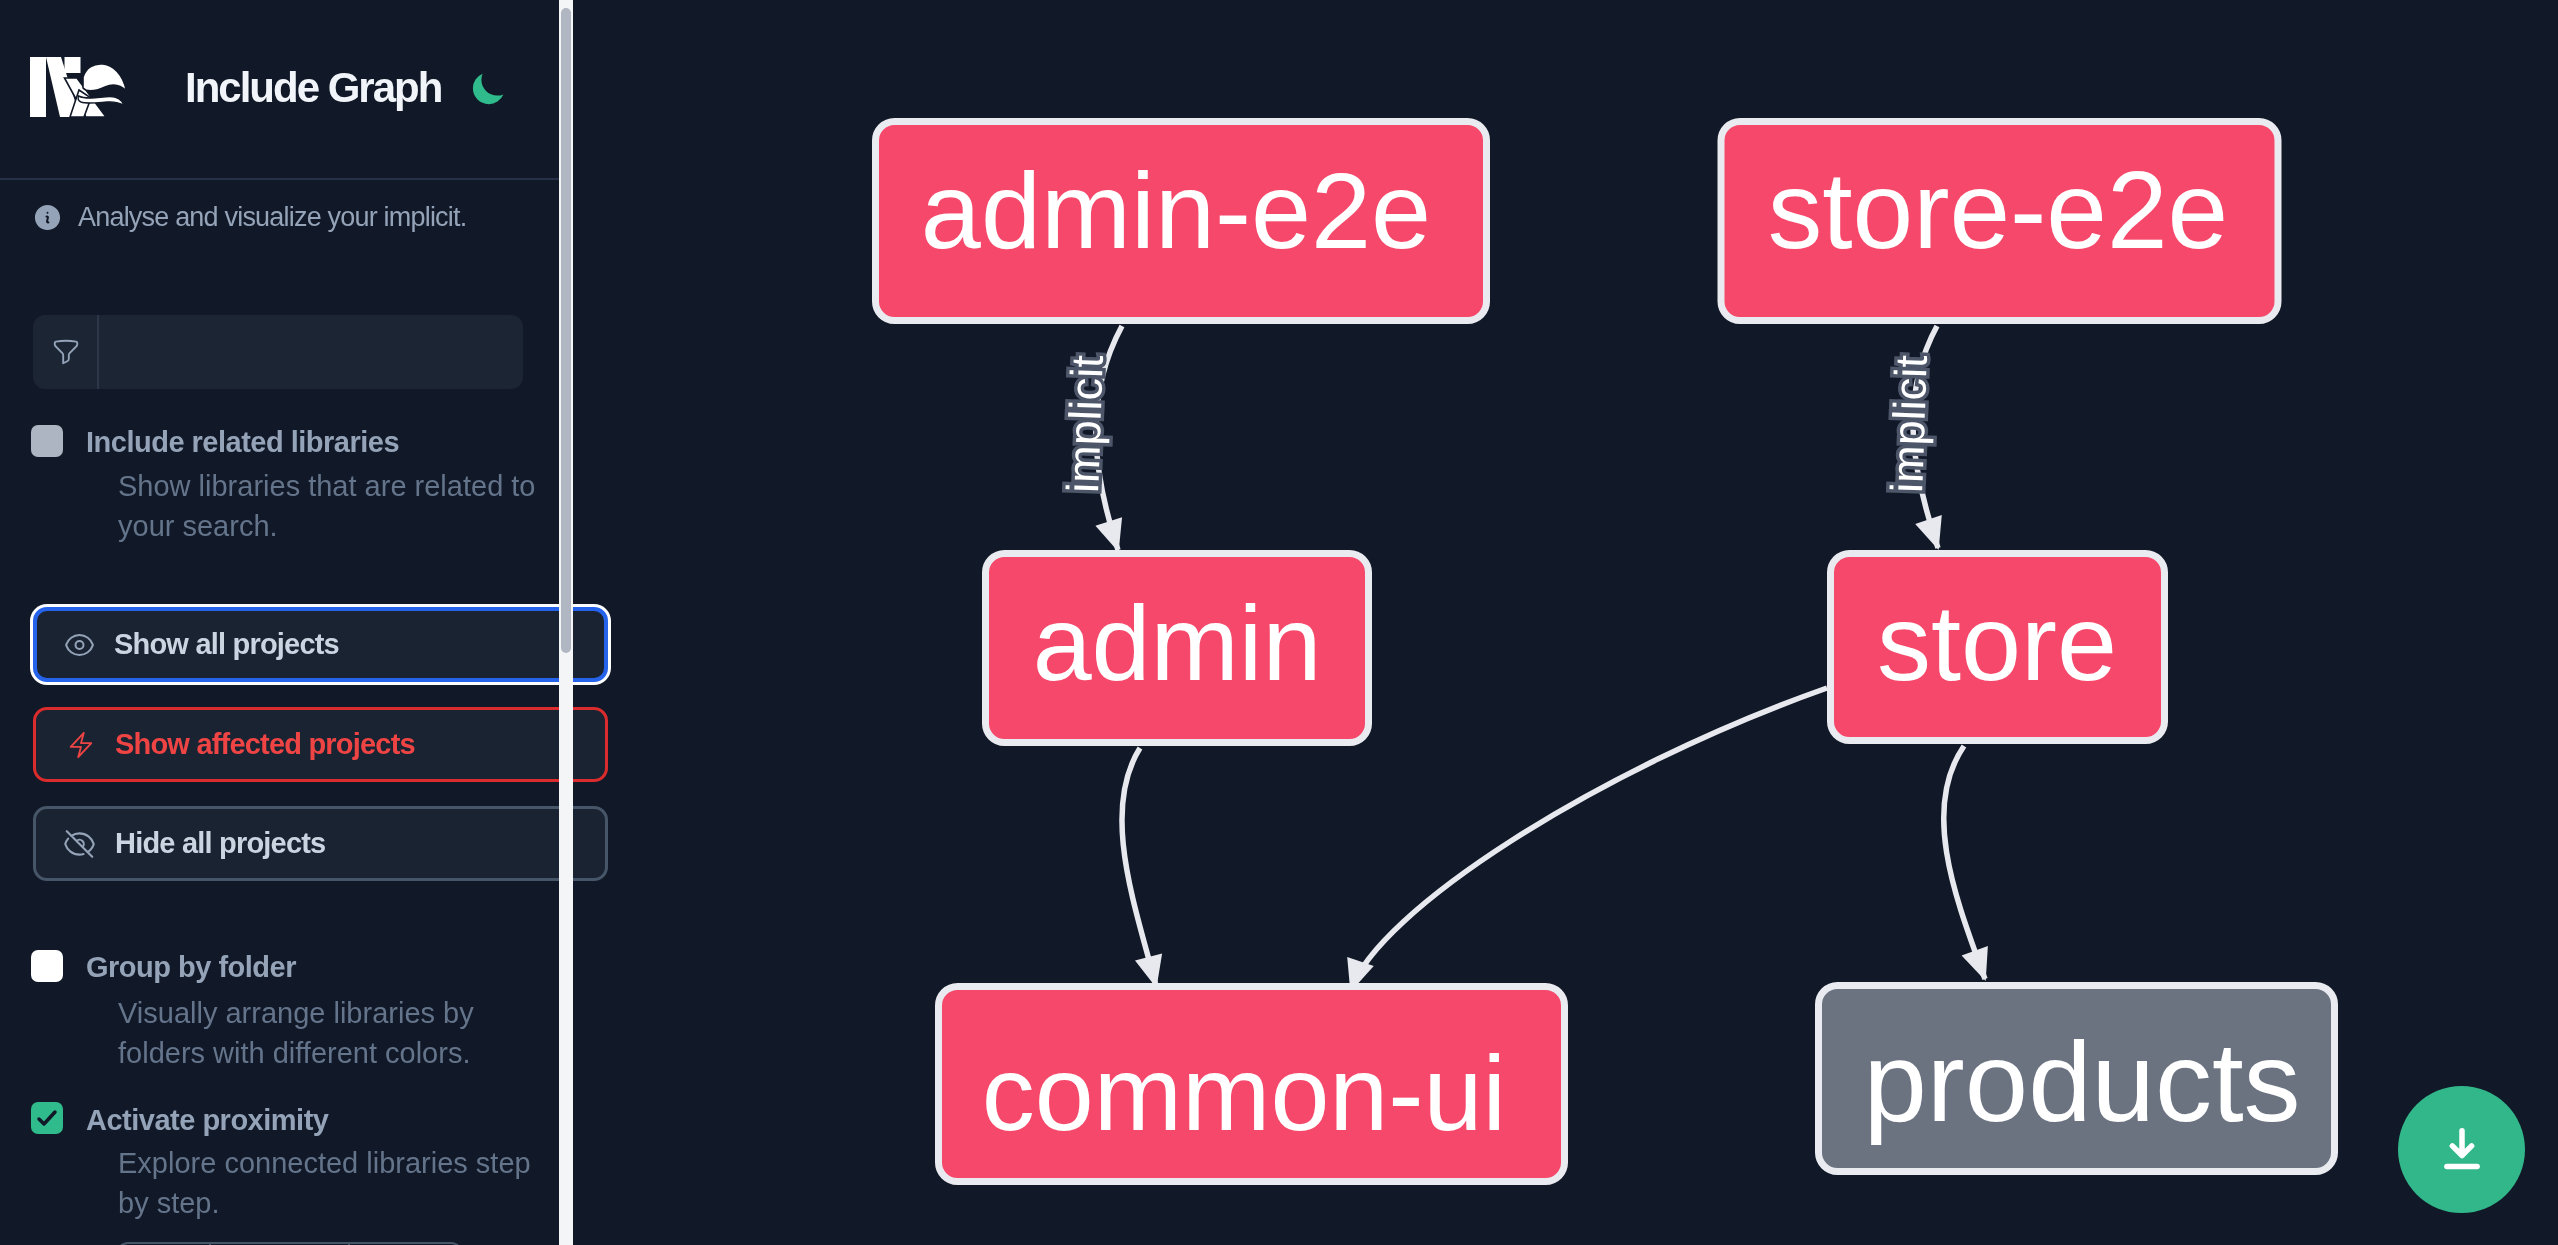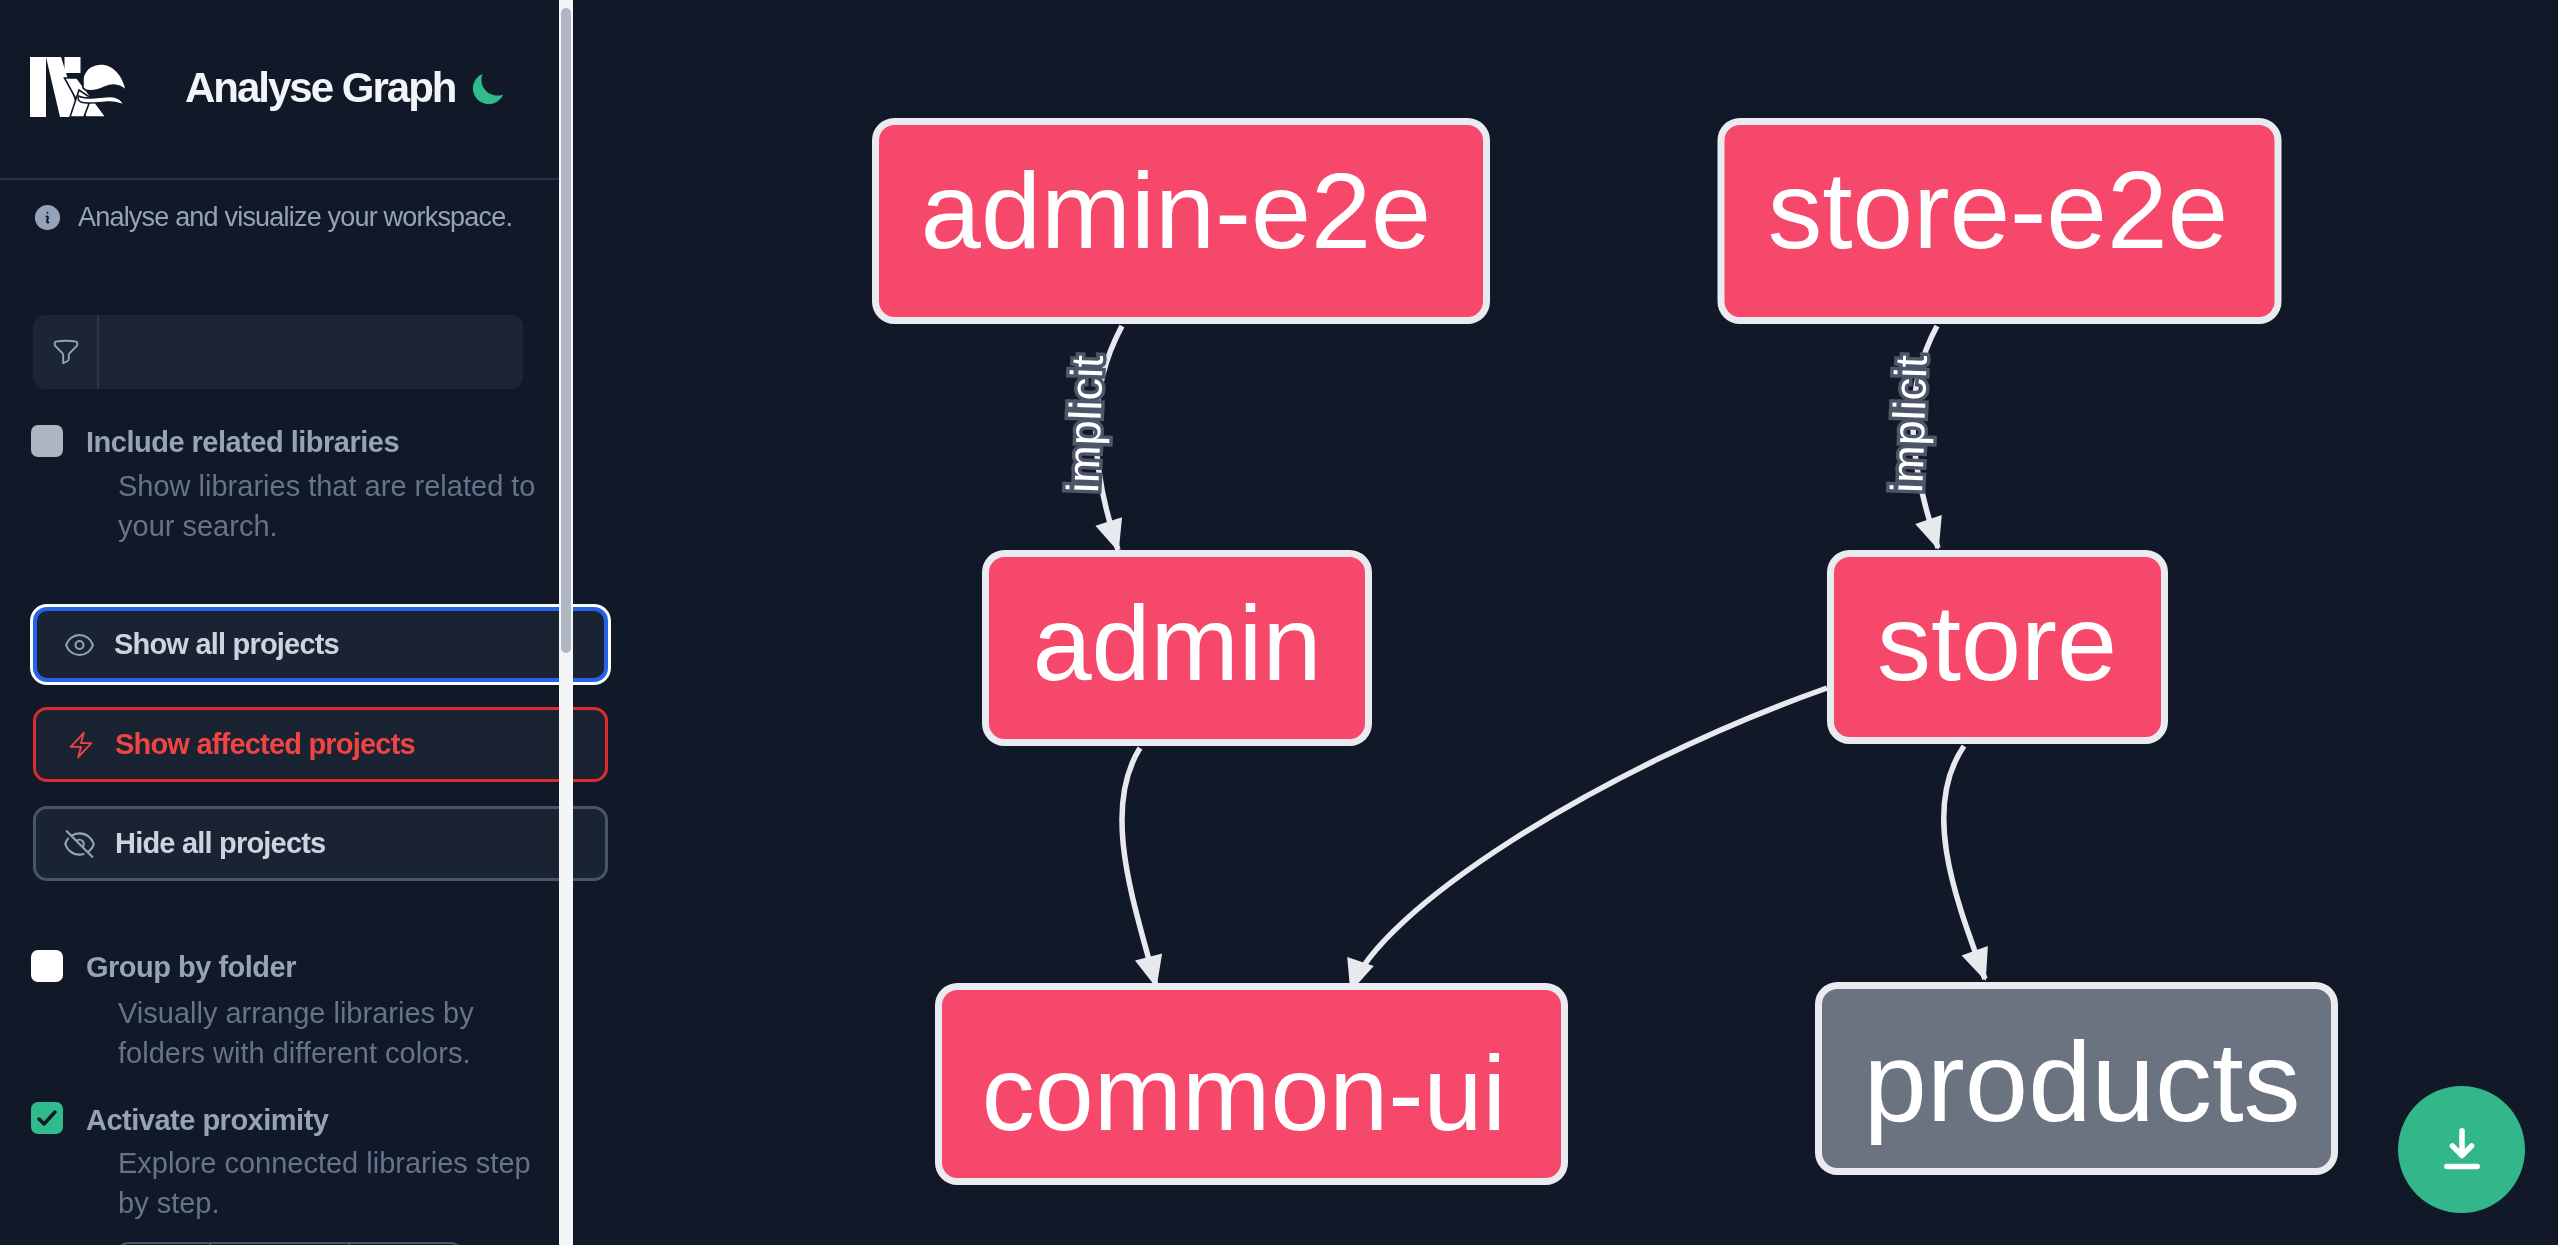--- a/index.html
+++ b/index.html
@@ -18,30 +18,30 @@
 
   <svg class="abs" style="left:30px;top:57px;" width="97" height="60" viewBox="0 0 97 60">
     <path fill="#fff" d="M0,0 H16 V60 H0 Z"></path>
     <path fill="#fff" d="M16,0 H31 L50,60 H30 Z"></path>
     <path fill="#fff" d="M34.5,0 H50.5 V16 H34.5 Z"></path>
     <path fill="#fff" stroke="#111827" stroke-width="1.6" d="M34.5,21 L47,21 L76,60 L55.8,60 Z"></path>
     <path fill="#fff" stroke="#111827" stroke-width="1.6" d="M49,33 L61,41 L54,60 L40,60 Z"></path>
     <path fill="#fff" stroke="#111827" stroke-width="1.6" d="M53,20 C56,10.5 64,6 73,7 C83,8 93,17 96.5,34 C90,27.5 83,26.5 75,30 C66,34 57.5,36 53,31 Z"></path>
     <path fill="#fff" stroke="#111827" stroke-width="1.4" d="M48.5,39 C58,43.5 70,39.5 80,39.5 C87,39.5 92.5,43 94,48.5 C89,45.5 84,44.5 77,45 C66,45.8 56.5,47 51,45 C48.2,43.8 47.8,41 48.5,39 Z"></path>
   </svg>
-  <div class="abs" style="left:185px;top:64px;font-size:42px;font-weight:700;letter-spacing:-2px;color:#f1f5f9;">Analyse Graph</div>
+  <div class="abs" style="left:185px;top:64px;font-size:42px;font-weight:700;letter-spacing:-2px;color:#f1f5f9;">Include Graph</div>
   <svg class="abs" style="left:468px;top:70px;" width="39" height="39" viewBox="0 0 24 24">
     <path fill="#2fbb8b" d="M21.752 15.002A9.718 9.718 0 0 1 18 15.75c-5.385 0-9.75-4.365-9.75-9.75 0-1.33.266-2.597.748-3.752A9.753 9.753 0 0 0 3 11.25C3 16.635 7.365 21 12.75 21a9.753 9.753 0 0 0 9.002-5.998Z"></path>
   </svg>
   <div class="abs" style="left:0;top:178px;width:559px;height:2px;background:#263147;"></div>
 
   <svg class="abs" style="left:32px;top:202px;" width="31" height="31" viewBox="0 0 24 24">
     <path fill="#94a3b8" fill-rule="evenodd" d="M2.25 12c0-5.385 4.365-9.75 9.75-9.75s9.75 4.365 9.75 9.75-4.365 9.75-9.75 9.75S2.25 17.385 2.25 12Zm8.706-1.442c1.146-.573 2.437.463 2.126 1.706l-.709 2.836.042-.02a.75.75 0 0 1 .67 1.34l-.04.022c-1.147.573-2.438-.463-2.127-1.706l.71-2.836-.042.02a.75.75 0 1 1-.671-1.34l.041-.022ZM12 9a.75.75 0 1 0 0-1.5.75.75 0 0 0 0 1.5Z" clip-rule="evenodd"></path>
   </svg>
-  <div class="abs" style="left:78px;top:202px;font-size:27px;letter-spacing:-0.8px;color:#94a3b8;white-space:nowrap;">Analyse and visualize your workspace.</div>
+  <div class="abs" style="left:78px;top:202px;font-size:27px;letter-spacing:-0.8px;color:#94a3b8;white-space:nowrap;">Analyse and visualize your implicit.</div>
 
   <div class="abs" style="left:33px;top:315px;width:490px;height:74px;background:#1c2534;border-radius:12px;"></div>
   <div class="abs" style="left:97px;top:315px;width:2px;height:74px;background:#2b3648;"></div>
   <svg class="abs" style="left:51px;top:337px;" width="30" height="30" viewBox="0 0 24 24" fill="none" stroke="#94a3b8" stroke-width="1.5" stroke-linecap="round" stroke-linejoin="round">
     <path d="M12 3c2.755 0 5.455.232 8.083.678.533.09.917.556.917 1.096v1.044a2.25 2.25 0 0 1-.659 1.591l-5.432 5.432a2.25 2.25 0 0 0-.659 1.591v2.927a2.25 2.25 0 0 1-1.244 2.013L9.75 21v-6.568a2.25 2.25 0 0 0-.659-1.591L3.659 7.409A2.25 2.25 0 0 1 3 5.818V4.774c0-.54.384-1.006.917-1.096A48.32 48.32 0 0 1 12 3Z"></path>
   </svg>
 
   <div class="abs" style="left:31px;top:425px;width:32px;height:32px;background:#adb5c2;border-radius:7px;"></div>
   <div class="abs lbl" style="left:86px;top:426px;">Include related libraries</div>
   <div class="abs desc" style="left:86px;top:466px;">Show libraries that are related to<br>your search.</div>

